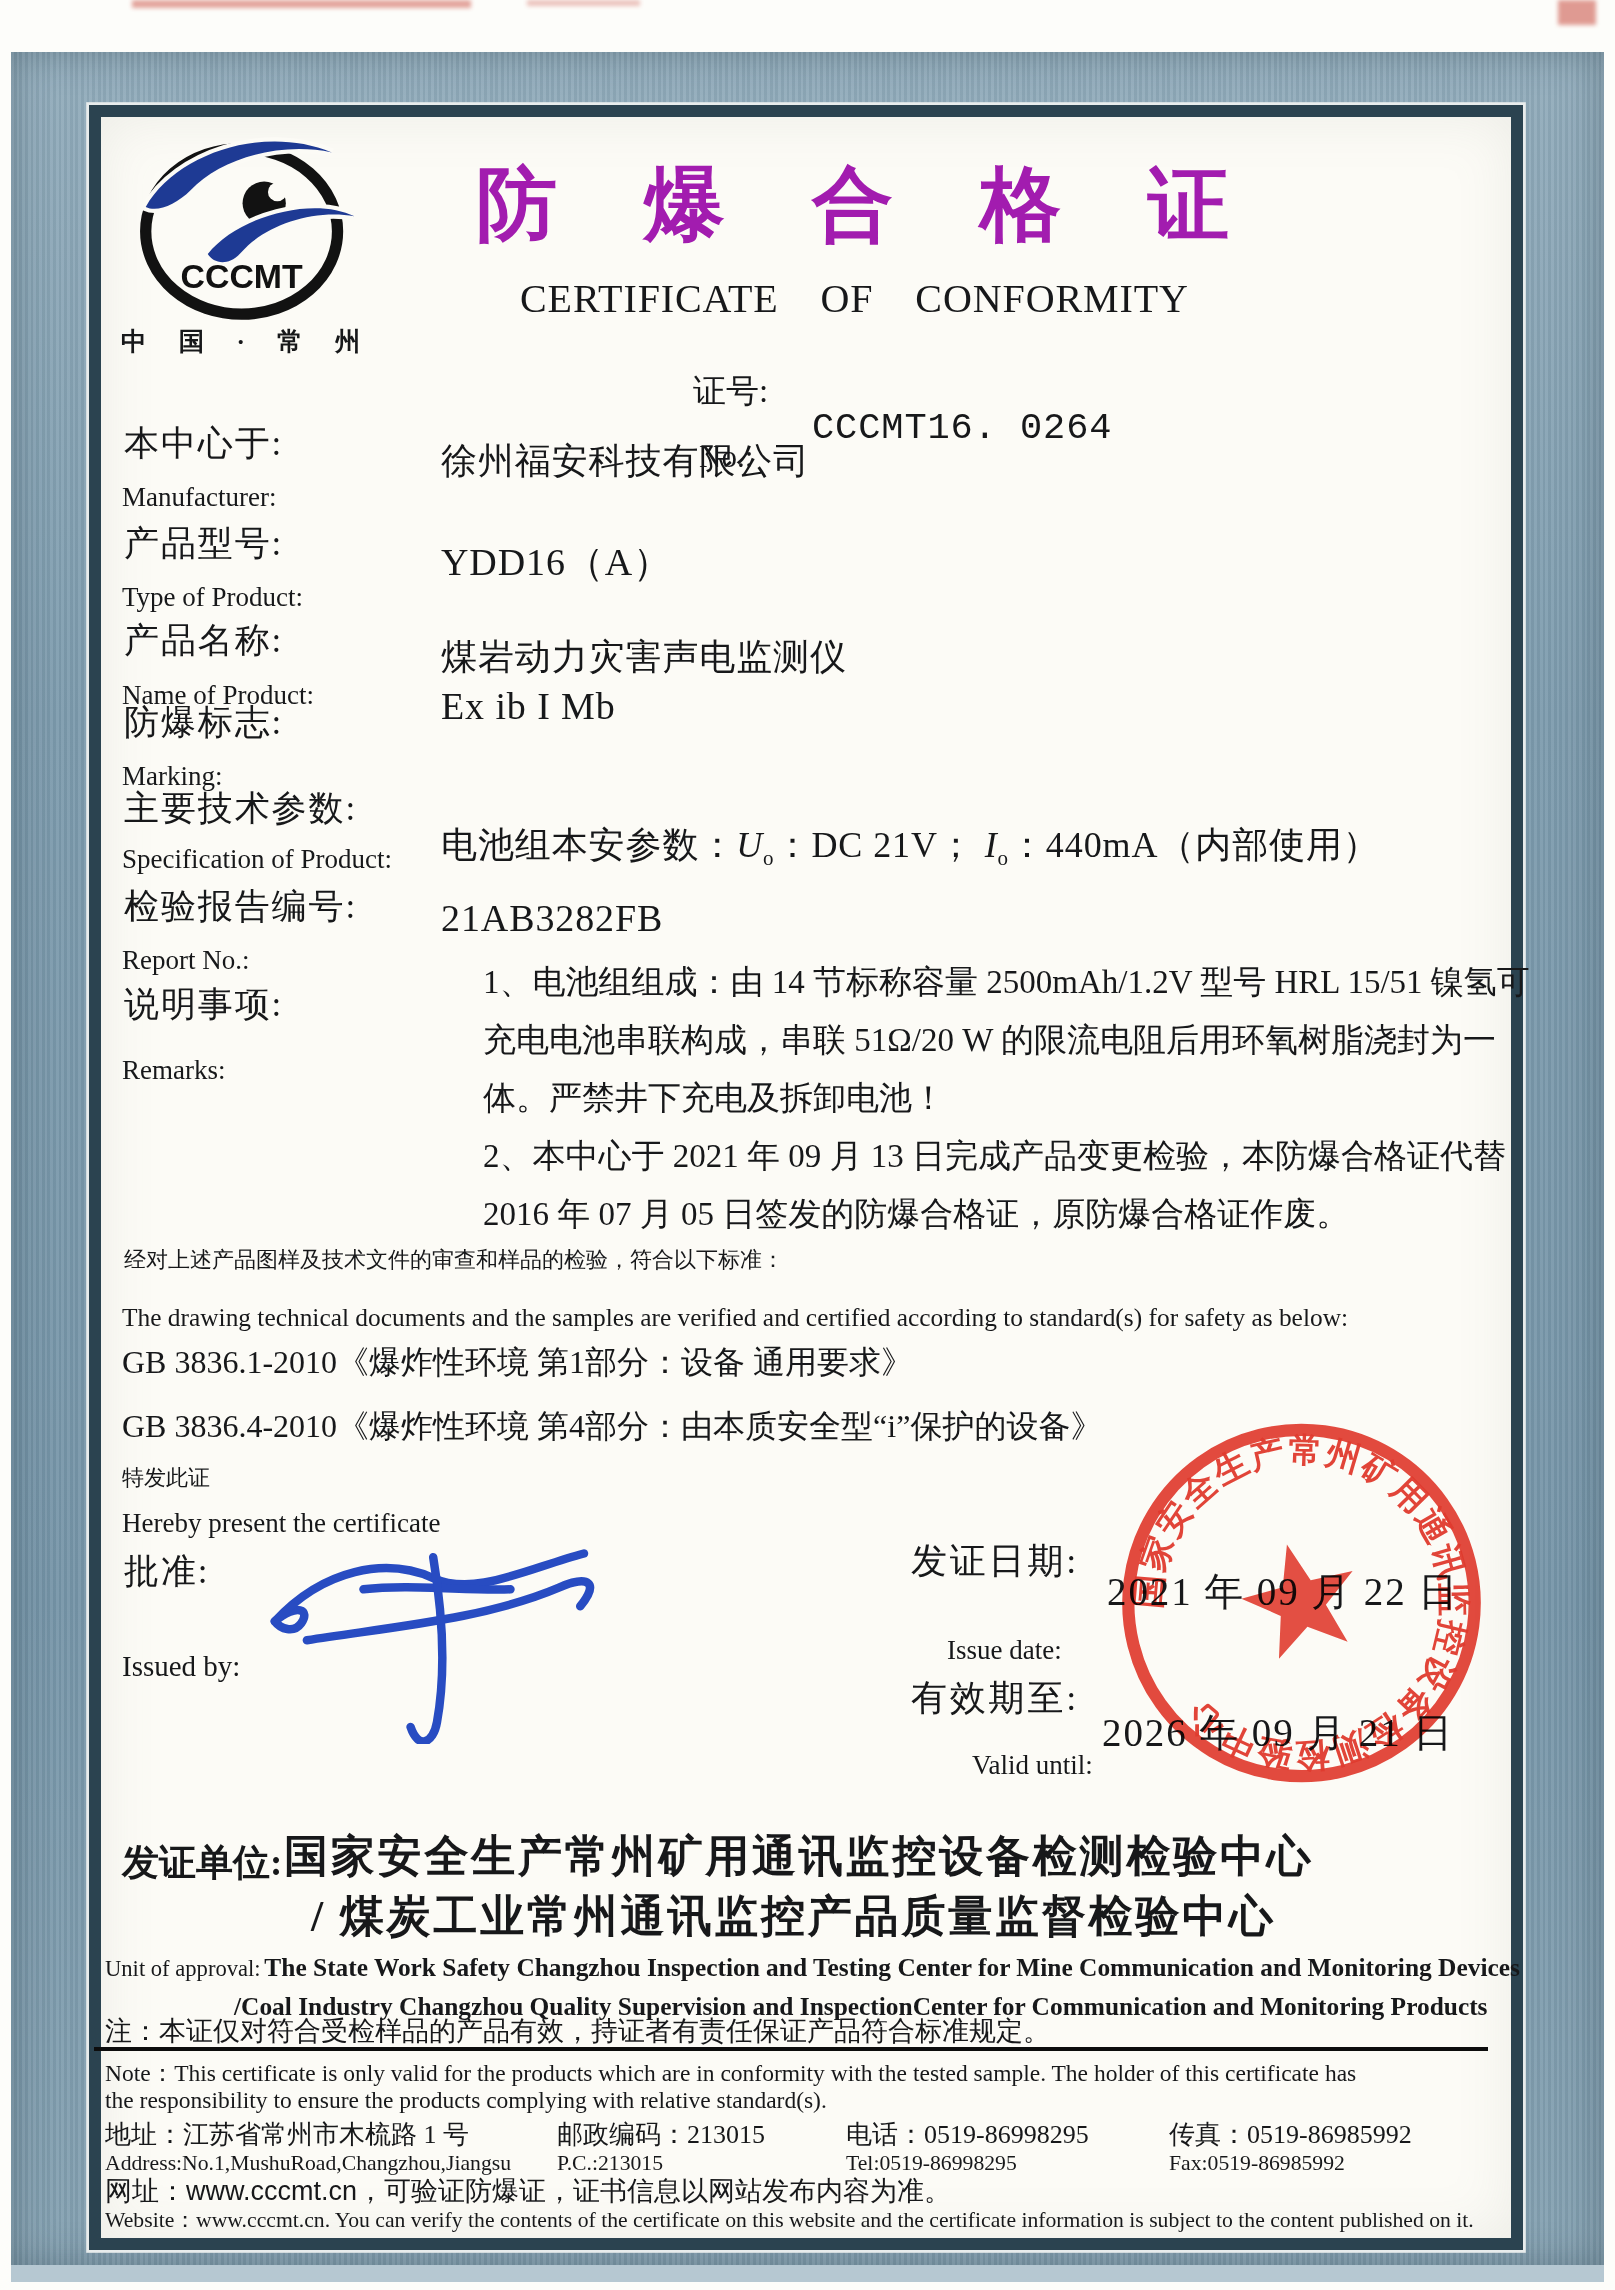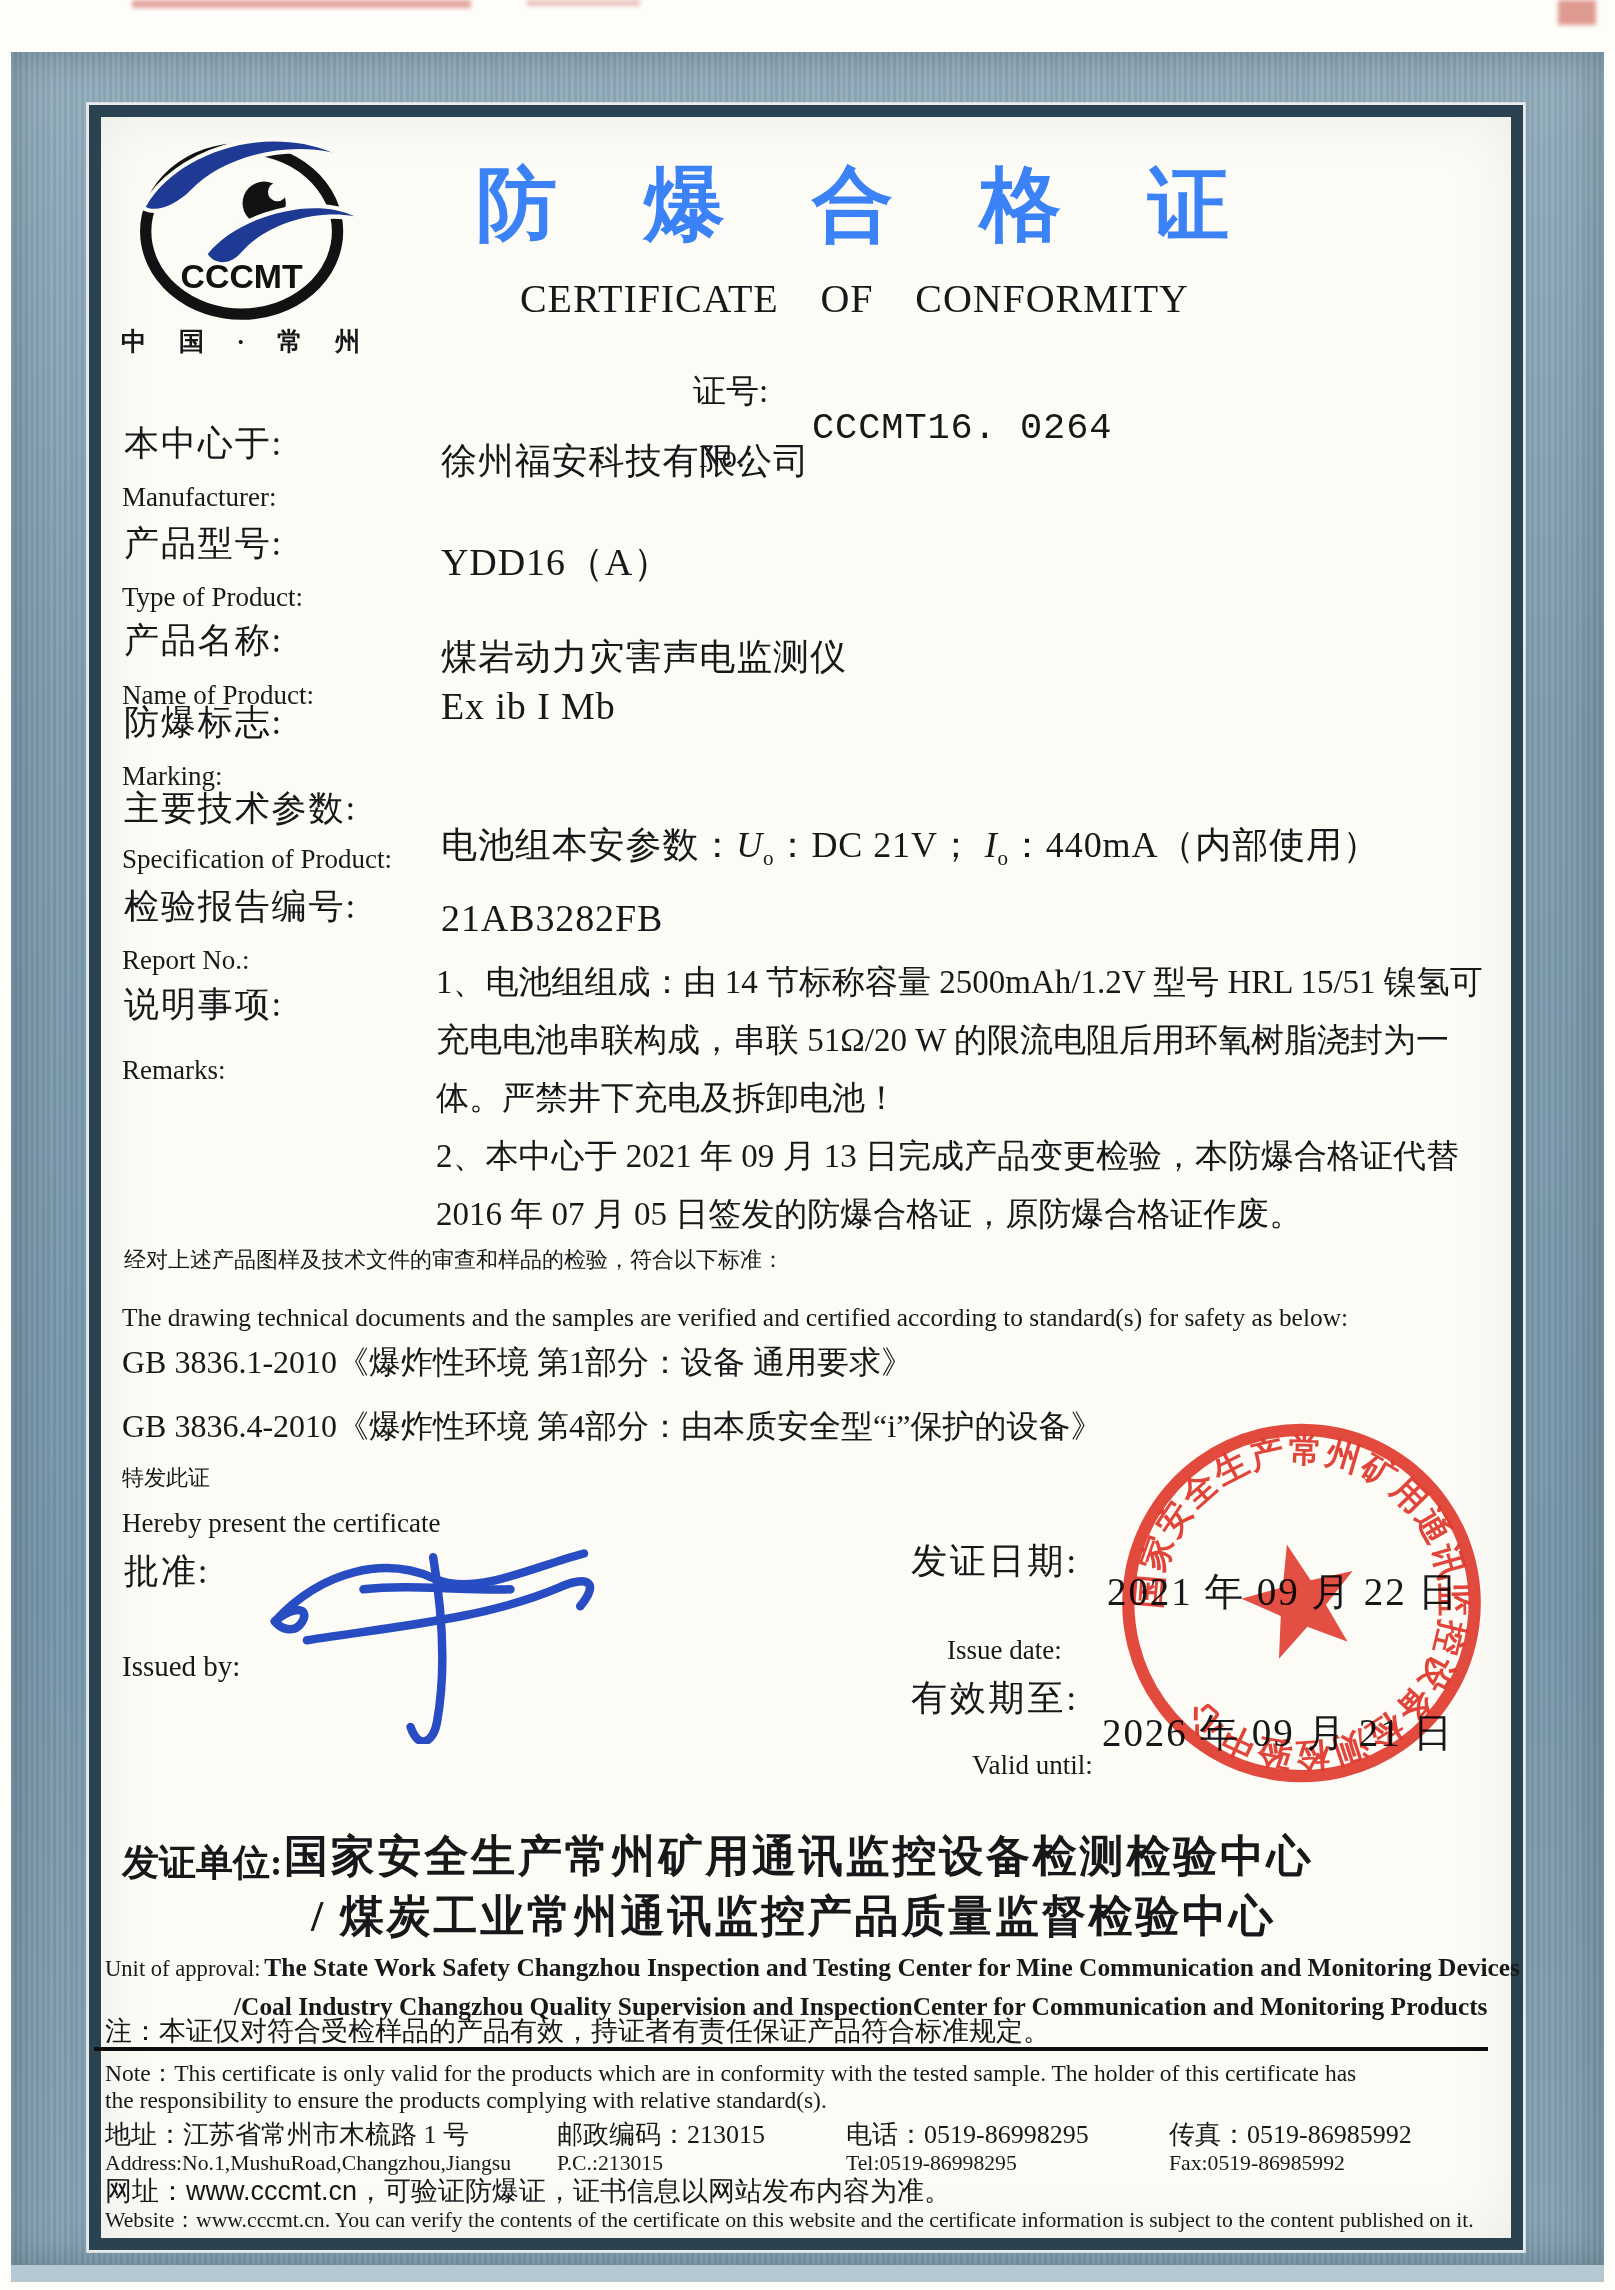--- a/index.html
+++ b/index.html
@@ -12,35 +12,35 @@
       background:linear-gradient(180deg,#93adbc 0%,#7e9cae 30%,#7796a9 70%,#86a2b2 100%);
       box-shadow:inset 0 0 38px rgba(30,50,60,.35);}
   .frame-band:after{content:"";position:absolute;inset:0;
       background:repeating-linear-gradient(90deg,rgba(255,255,255,.05) 0 2.8px,rgba(20,40,50,.06) 2.8px 5.6px);}
   .bottom-stripe{position:absolute;left:11.3px;top:2265px;width:1593px;height:17px;background:#b6c8d2;}
   
   .sheet{position:absolute;left:89px;top:105px;width:1410px;height:2121px;background:#fcfbf6;
       border:12.2px solid #2b4350;box-shadow:0 0 0 2.8px #e8ecec, inset 0 0 56px rgba(120,130,125,.12);z-index:1;}
   .abs{position:absolute;white-space:nowrap;z-index:2;}
   
-  .title-cn{font-size:81px;font-weight:600;letter-spacing:87px;color:#3b82f6;}
+  .title-cn{font-size:81px;font-weight:600;letter-spacing:87px;color:#a21caf;}
   .title-en{font-size:40px;font-weight:500;letter-spacing:0.9px;word-spacing:31px;}
   .certno-label-cn{font-size:33px;}
   .certno-label-en{font-size:31px;}
   .certno-value{font-size:37px;font-family:"Liberation Mono","DejaVu Sans Mono",monospace;letter-spacing:0.9px;}
   
   .logo-sub{font-size:25.4px;letter-spacing:13px;font-weight:600;}
   
   .lab-cn{font-size:35px;letter-spacing:1.9px;}
   .lab-en{font-size:27px;}
   .val{font-size:36px;letter-spacing:0.9px;text-align:right;}
   .val-lat{font-size:38px;}
   .spec i{font-family:"Liberation Serif",serif;font-style:italic;}
   .spec sub{font-size:21px;}
-  .remark-line{font-size:33px;line-height:58px;white-space:nowrap;}
+  .remark-line{font-size:33px;line-height:58px;white-space:nowrap;margin-left:47px;}
   
   .std-cn{font-size:22px;}
   .std-en{font-size:25.4px;}
   .gb{font-size:32px;}
   
   .date-lab-cn{font-size:36px;letter-spacing:2.8px;}
   .date-lab-en{font-size:27px;}
   .date-val{font-size:39px;letter-spacing:1.9px;}
   
   .iss-lab{font-size:37px;font-weight:700;}

